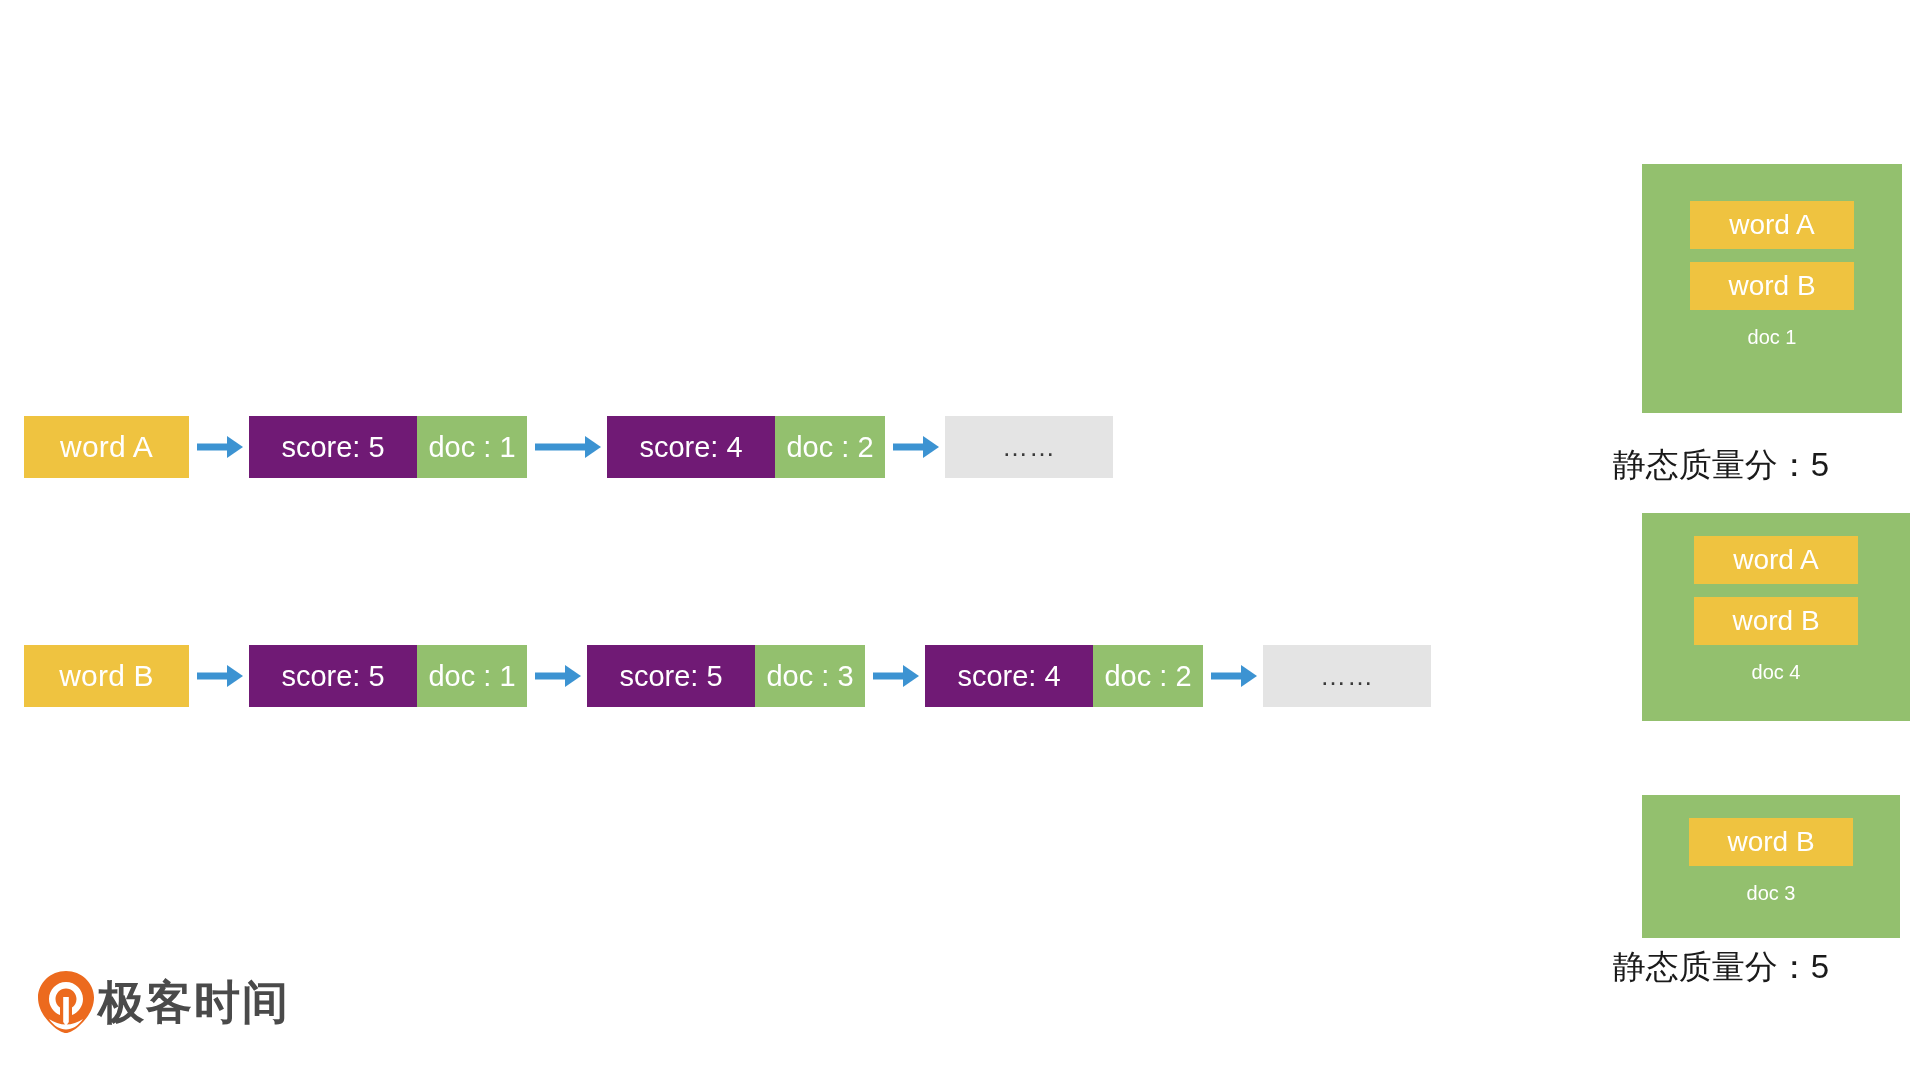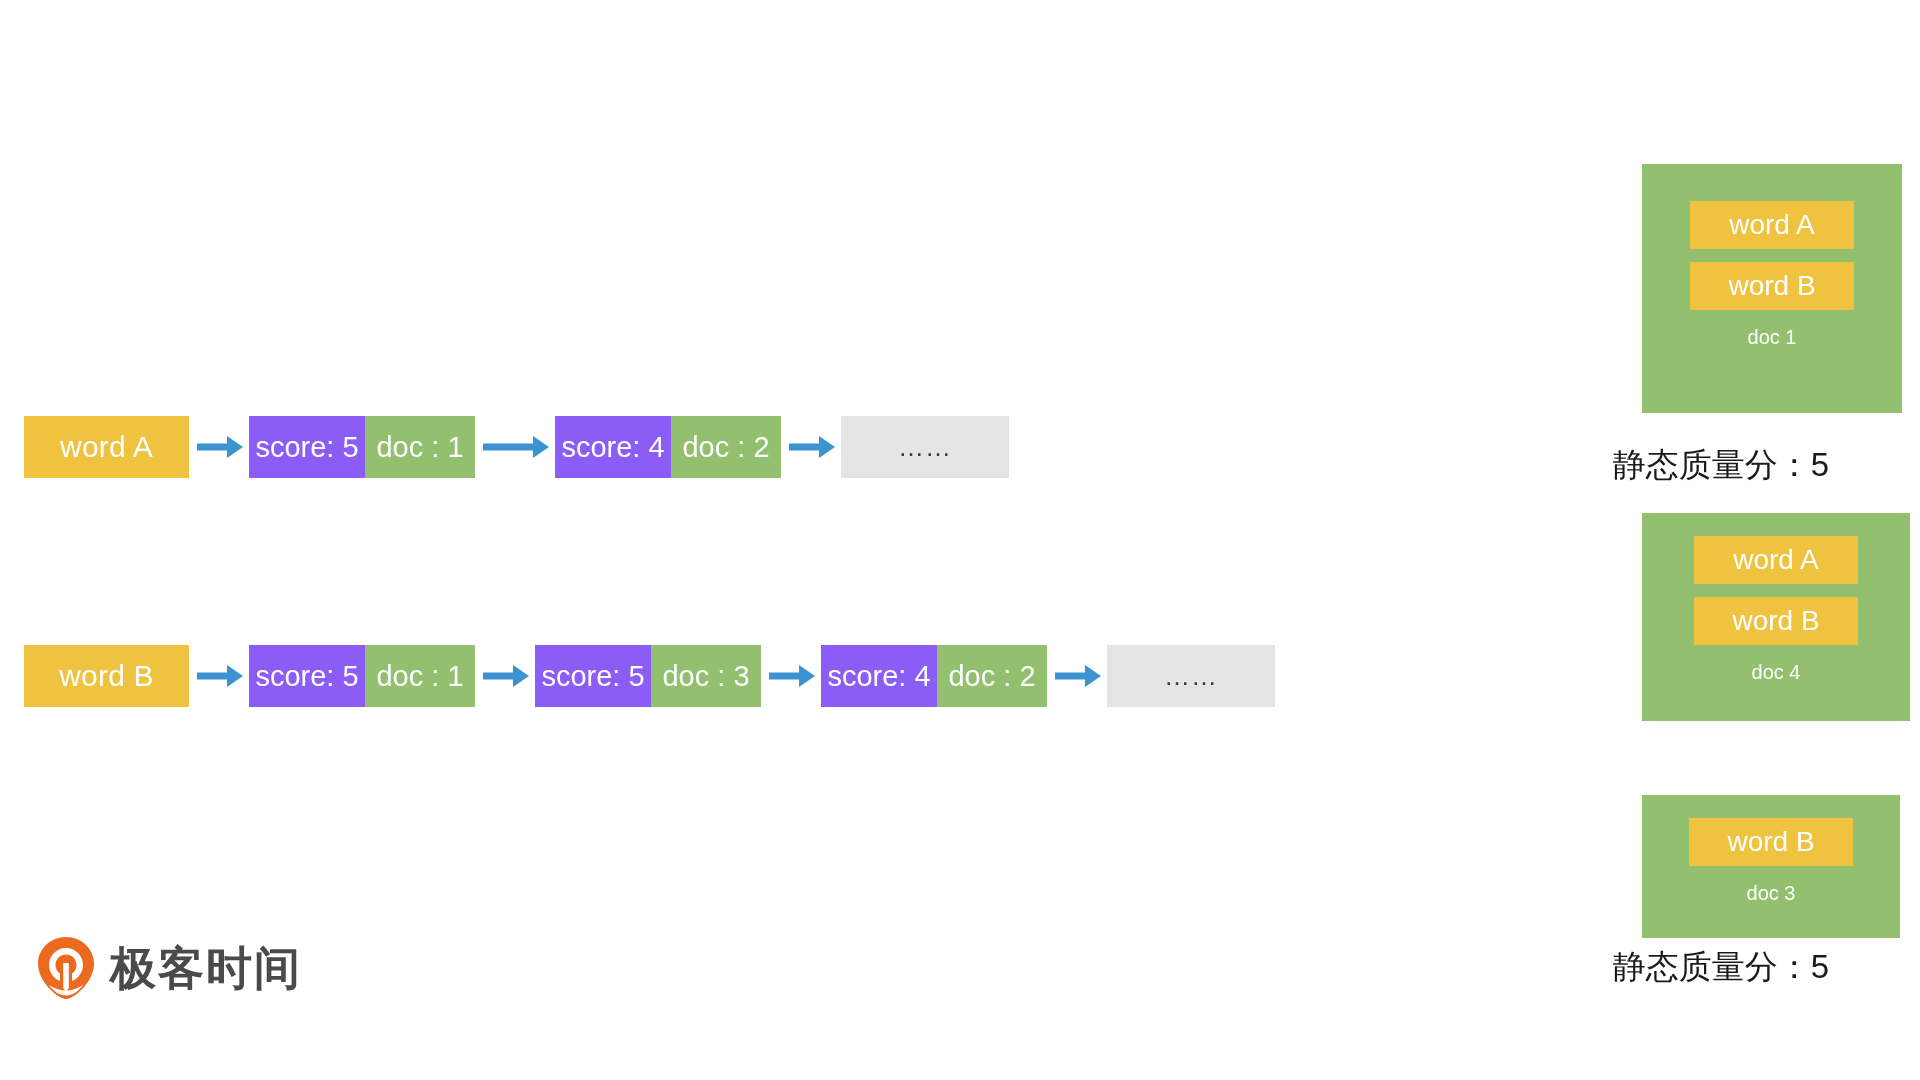--- a/index.html
+++ b/index.html
@@ -72,22 +72,22 @@
   .arrow.long { width: 80px; }
   .arrow.long::before { width: 52px; }
   .arrow.long::after { left: 58px; }
 
   .posting {
     display: flex;
     height: 62px;
     flex: 0 0 auto;
   }
   .posting .score {
-    width: 116px;
-    background: #8b5cf6;
+    width: 168px;
+    background: #701a75;
     display: flex;
     align-items: center;
     justify-content: center;
     color: #ffffff;
     font-size: 29px;
     line-height: 1;
   }
   .posting .doc {
     width: 110px;
     background: #93c06e;
@@ -154,24 +154,24 @@
     text-align: center;
   }
   #score-label-1 { left: 1540px; top: 448px; width: 362px; }
   #score-label-2 { left: 1540px; top: 731px; width: 362px; }
   #score-label-3 { left: 1540px; top: 950px; width: 362px; }
 
   
   #brand-logo {
     position: absolute;
     left: 36px;
-    top: 936px;
-    display: flex;
-    align-items: center;
-    gap: 14px;
+    top: 970px;
+    display: flex;
+    align-items: center;
+    gap: 2px;
   }
   .logo-mark {
     width: 60px;
     height: 64px;
     position: relative;
     flex: 0 0 auto;
   }
   .logo-text {
     font-size: 46px;
     line-height: 1;

